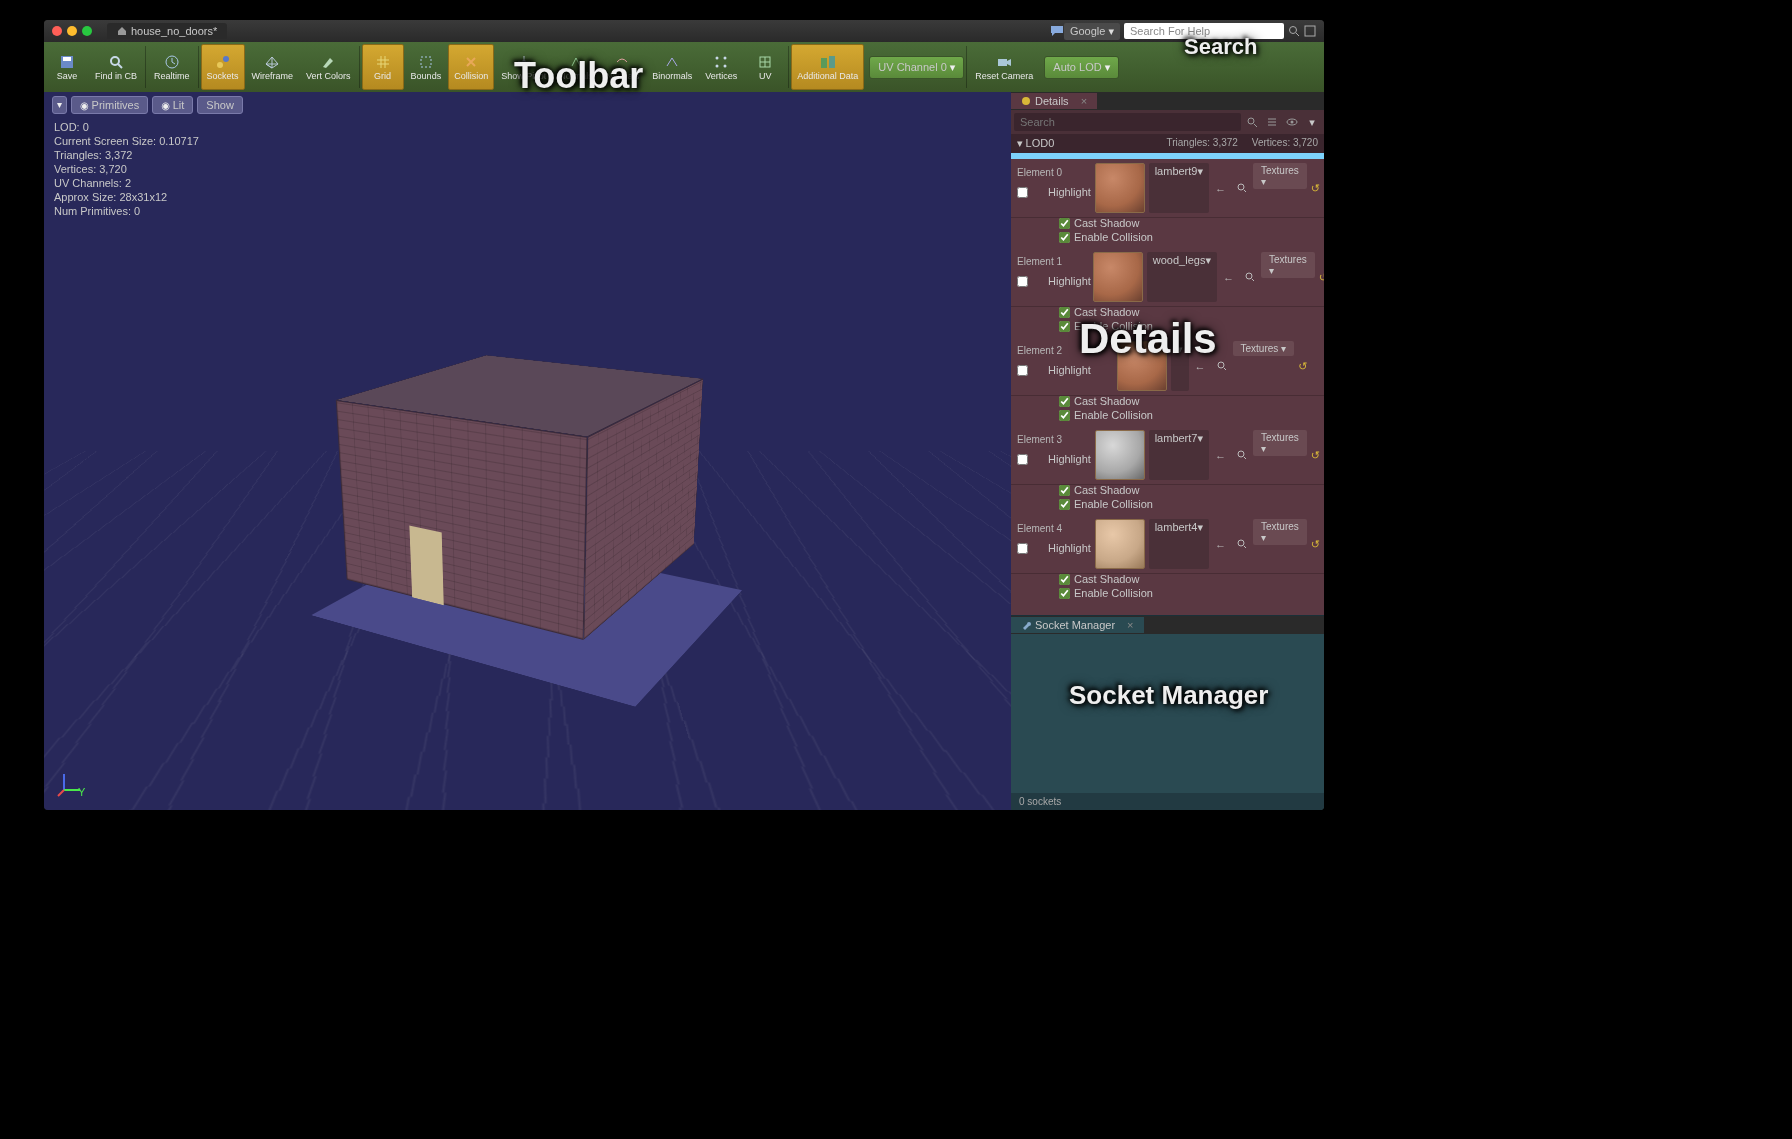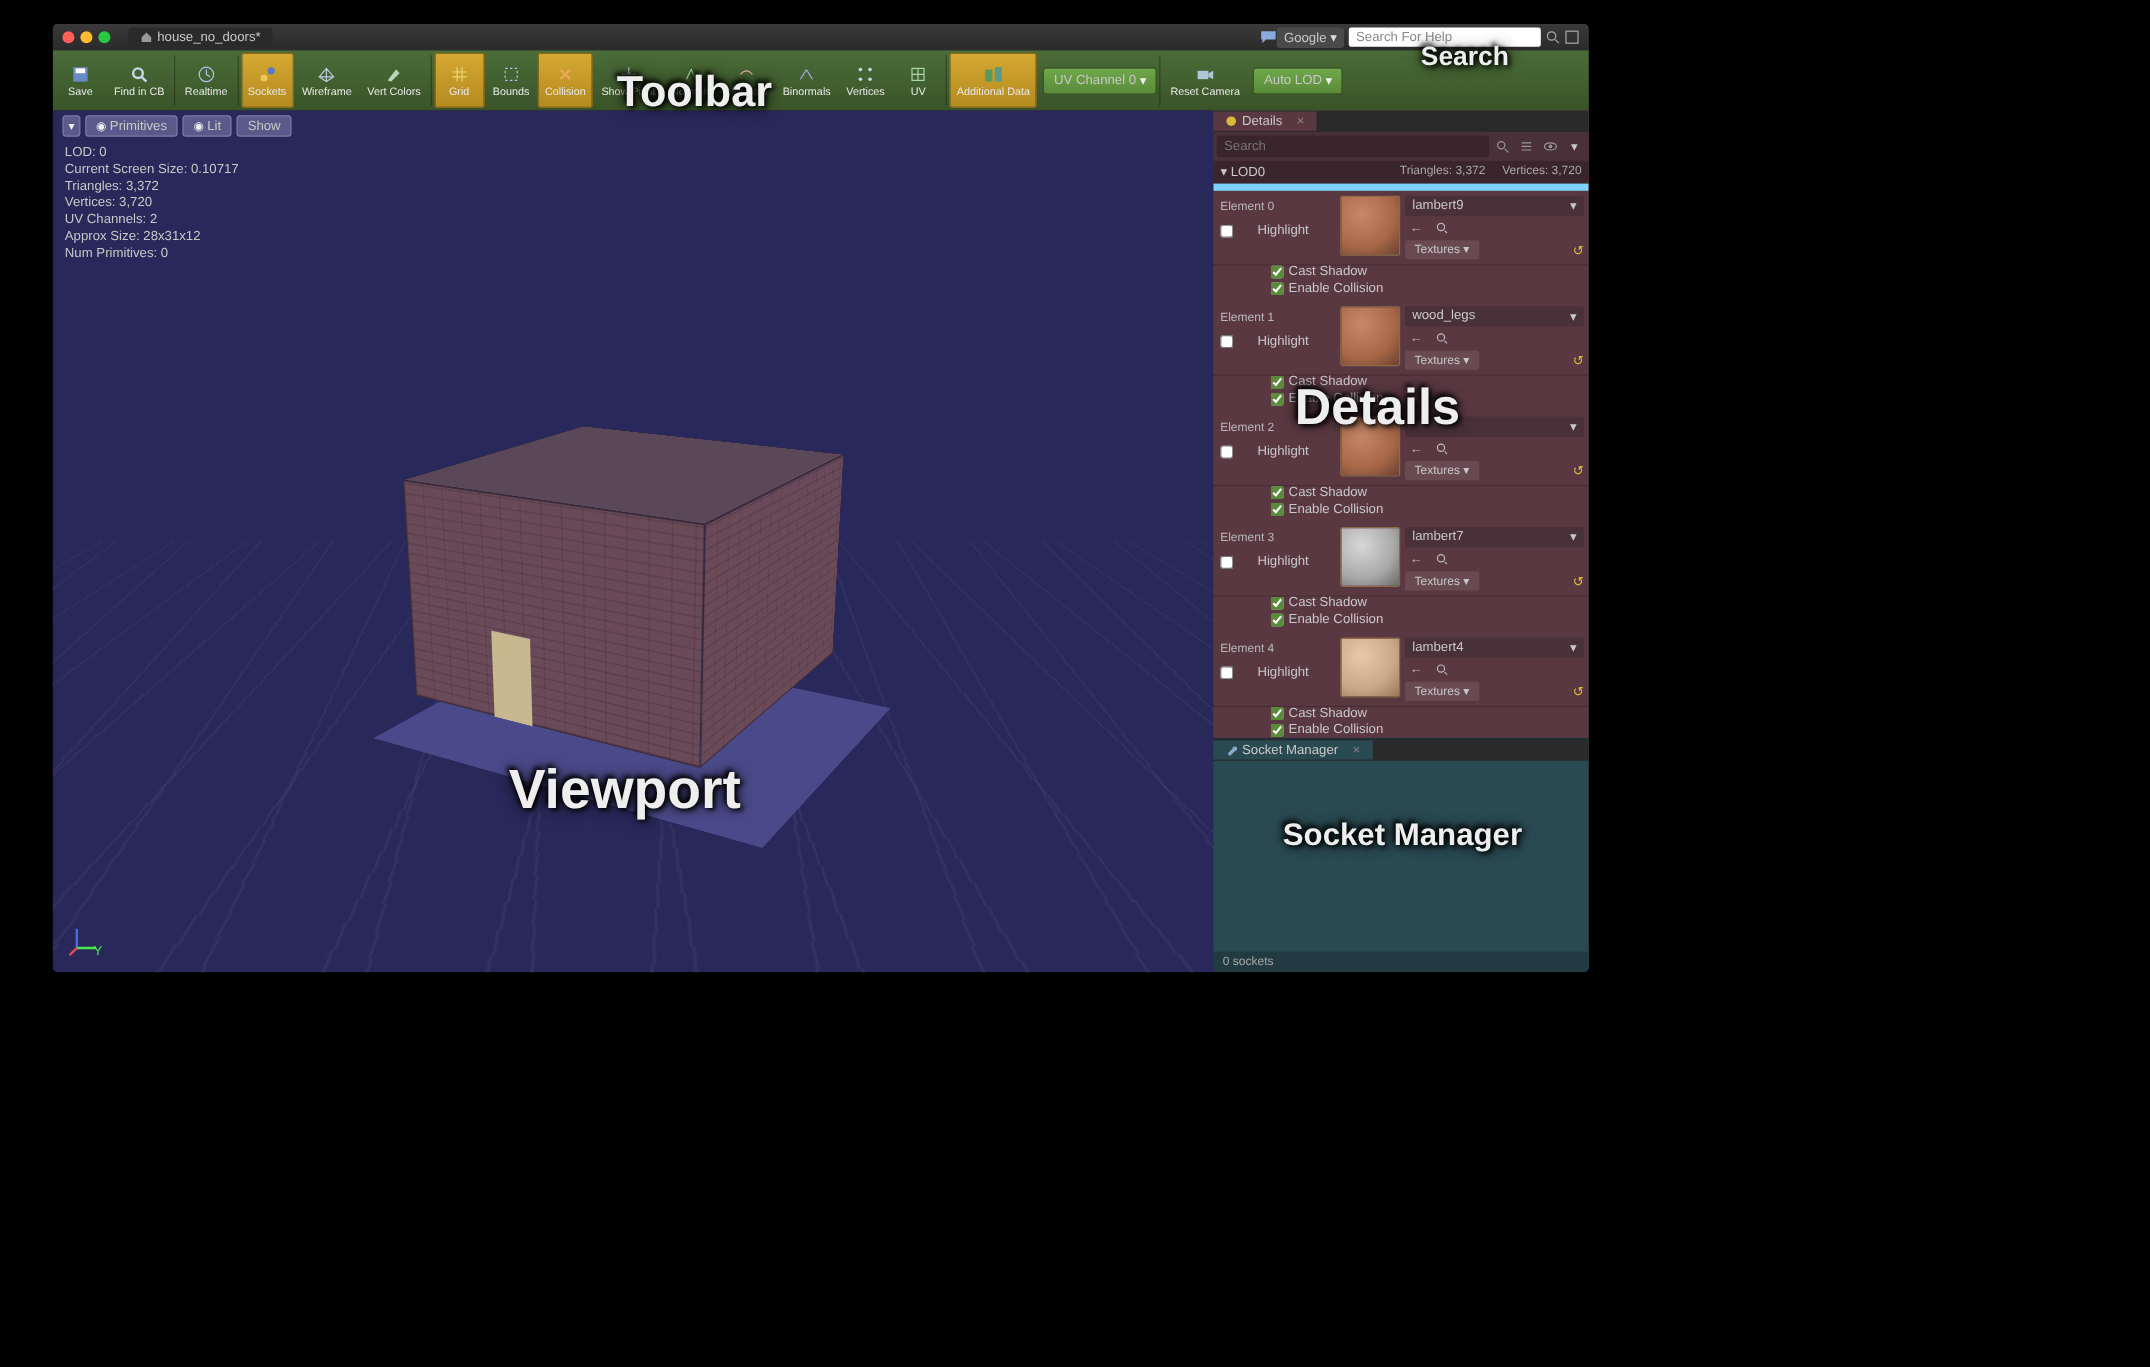--- a/index.html
+++ b/index.html
@@ -57,21 +57,21 @@
 .element-row{display:flex;padding:4px;border-bottom:1px solid rgba(0,0,0,0.2);}
 .element-left{width:102px;padding:4px 2px;}
 .element-left .elabel{font-size:10px;color:#b8b8b8;margin-bottom:8px;}
 .element-left .highlight{display:flex;align-items:center;gap:20px;font-size:10px;color:#a8a8a8;}
 .element-left .highlight input{width:11px;height:11px;}
 .element-right{flex:1;display:flex;gap:4px;}
 .thumb{width:50px;height:50px;border-radius:2px;background:radial-gradient(circle at 35% 30%,#d8a878,#a87850 60%,#6a4a38);border:1px solid #8a6a48;}
 .thumb.brick{background:radial-gradient(circle at 35% 30%,#c88868,#a86848 60%,#6a4030);}
 .thumb.grey{background:radial-gradient(circle at 35% 30%,#d8d8d8,#a8a8a8 60%,#686868);}
 .thumb.tan{background:radial-gradient(circle at 35% 30%,#e8c8a8,#c8a888 60%,#987858);}
-.matcol{flex:1;display:flex;flex-direction:column;gap:2px;}
+.matcol{flex:1;display:flex;flex-direction:row;gap:2px;}
 .matname{background:#4a3038;padding:2px 6px;display:flex;justify-content:space-between;border-radius:2px;font-size:10px;}
 .matbtns{display:flex;gap:3px;align-items:center;}
 .matbtns .ib{padding:2px 4px;color:#bbb;}
 .texbtn{background:#6a4a52;padding:2px 8px;border-radius:2px;font-size:10px;display:inline-flex;align-items:center;gap:3px;align-self:flex-start;}
 .reset-icon{color:#d8b838;margin-left:auto;}
 .element-checks{padding-left:48px;margin-top:-2px;margin-bottom:4px;}
 .chk{display:flex;align-items:center;gap:4px;font-size:10px;color:#b8b8b8;padding:1px 0;}
 .chk input{width:11px;height:11px;accent-color:#5a8a3a;}
 
 .socketmgr{height:195px;background:#2a4a52;display:flex;flex-direction:column;border-top:1px solid #1a3038;}
@@ -586,17 +586,16 @@
           </div>
         <div class="socketbody">
           <div class="right"></div>
         </div>
         <div class="socket-status">0 sockets</div>
       </div>
     </div>
   </div>
 
   <div class="overlay-label toolbar-l">Toolbar</div>
-  <div class="overlay-label viewport-l">Viewport</div>
   <div class="overlay-label details-l">Details</div>
   <div class="overlay-label socket-l">Socket Manager</div>
   <div class="overlay-label search-l">Search</div>
 </div>
 
 </body></html>

